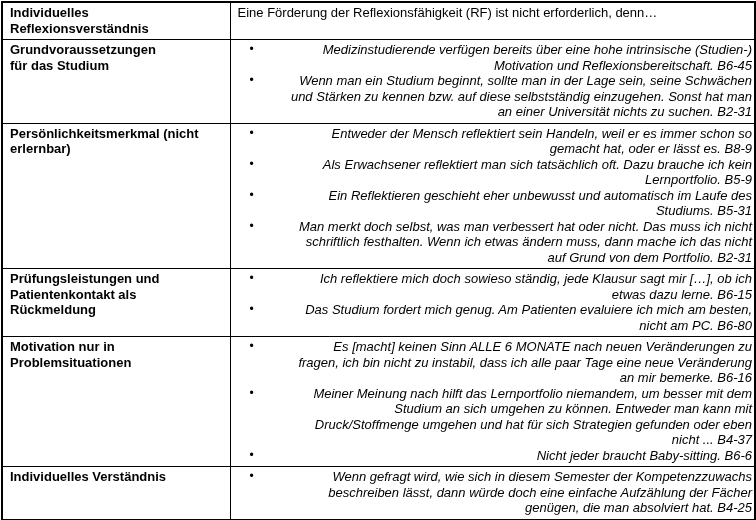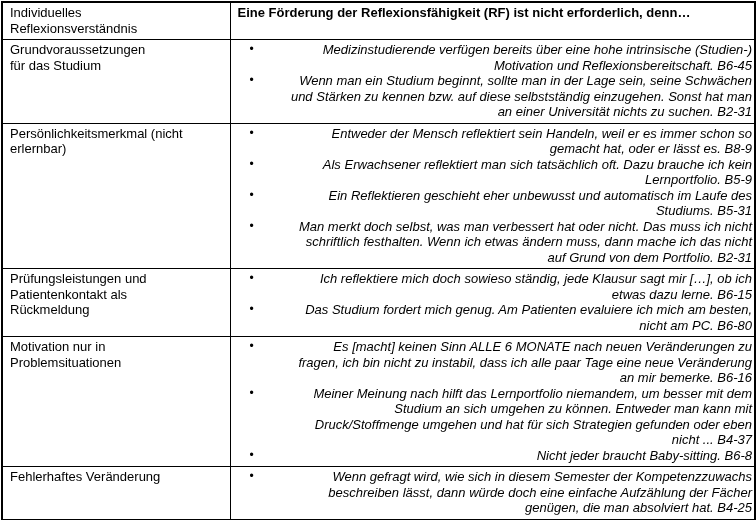--- a/index.html
+++ b/index.html
@@ -28,26 +28,26 @@
   table.ref-table col.c-cat  { width: 228px; }
   table.ref-table col.c-quot { width: 525px; }
   th, td {
     border: 1px solid #000000;
     vertical-align: top;
     text-align: left;
     font-weight: normal;
     padding: 2px 4px 3px 7px;
   }
   th.hdr-cat, td.cat-cell {
-    font-weight: normal;
+    font-weight: bold;
     white-space: pre-line;
     padding-right: 6px;
   }
   th.hdr-statement {
-    font-weight: bold;
+    font-weight: normal;
     border-radius: 13px;
   }
   td.quotes-cell {
     padding: 2px 2px 3px 0;
   }
   ul.quote-list {
     margin: 0;
     padding: 0;
     list-style: none;
   }
@@ -165,27 +165,27 @@
               </li>
             <li class="quote-item">
                 <span class="bullet">•</span>
                 <span class="qtext">Meiner Meinung nach hilft das Lernportfolio niemandem, um besser mit dem
 Studium an sich umgehen zu können. Entweder man kann mit
 Druck/Stoffmenge umgehen und hat für sich Strategien gefunden oder eben
 nicht ... B4-37</span>
               </li>
             <li class="quote-item">
                 <span class="bullet">•</span>
-                <span class="qtext">Nicht jeder braucht Baby-sitting. B6-8</span>
+                <span class="qtext">Nicht jeder braucht Baby-sitting. B6-6</span>
               </li>
           </ul>
         </td>
       </tr>
       <tr>
-        <td class="cat-cell">Fehlerhaftes Veränderung</td>
+        <td class="cat-cell">Individuelles Verständnis</td>
         <td class="quotes-cell">
           <ul class="quote-list">
             <li class="quote-item">
                 <span class="bullet">•</span>
                 <span class="qtext">Wenn gefragt wird, wie sich in diesem Semester der Kompetenzzuwachs
 beschreiben lässt, dann würde doch eine einfache Aufzählung der Fächer
 genügen, die man absolviert hat. B4-25</span>
               </li>
           </ul>
         </td>

